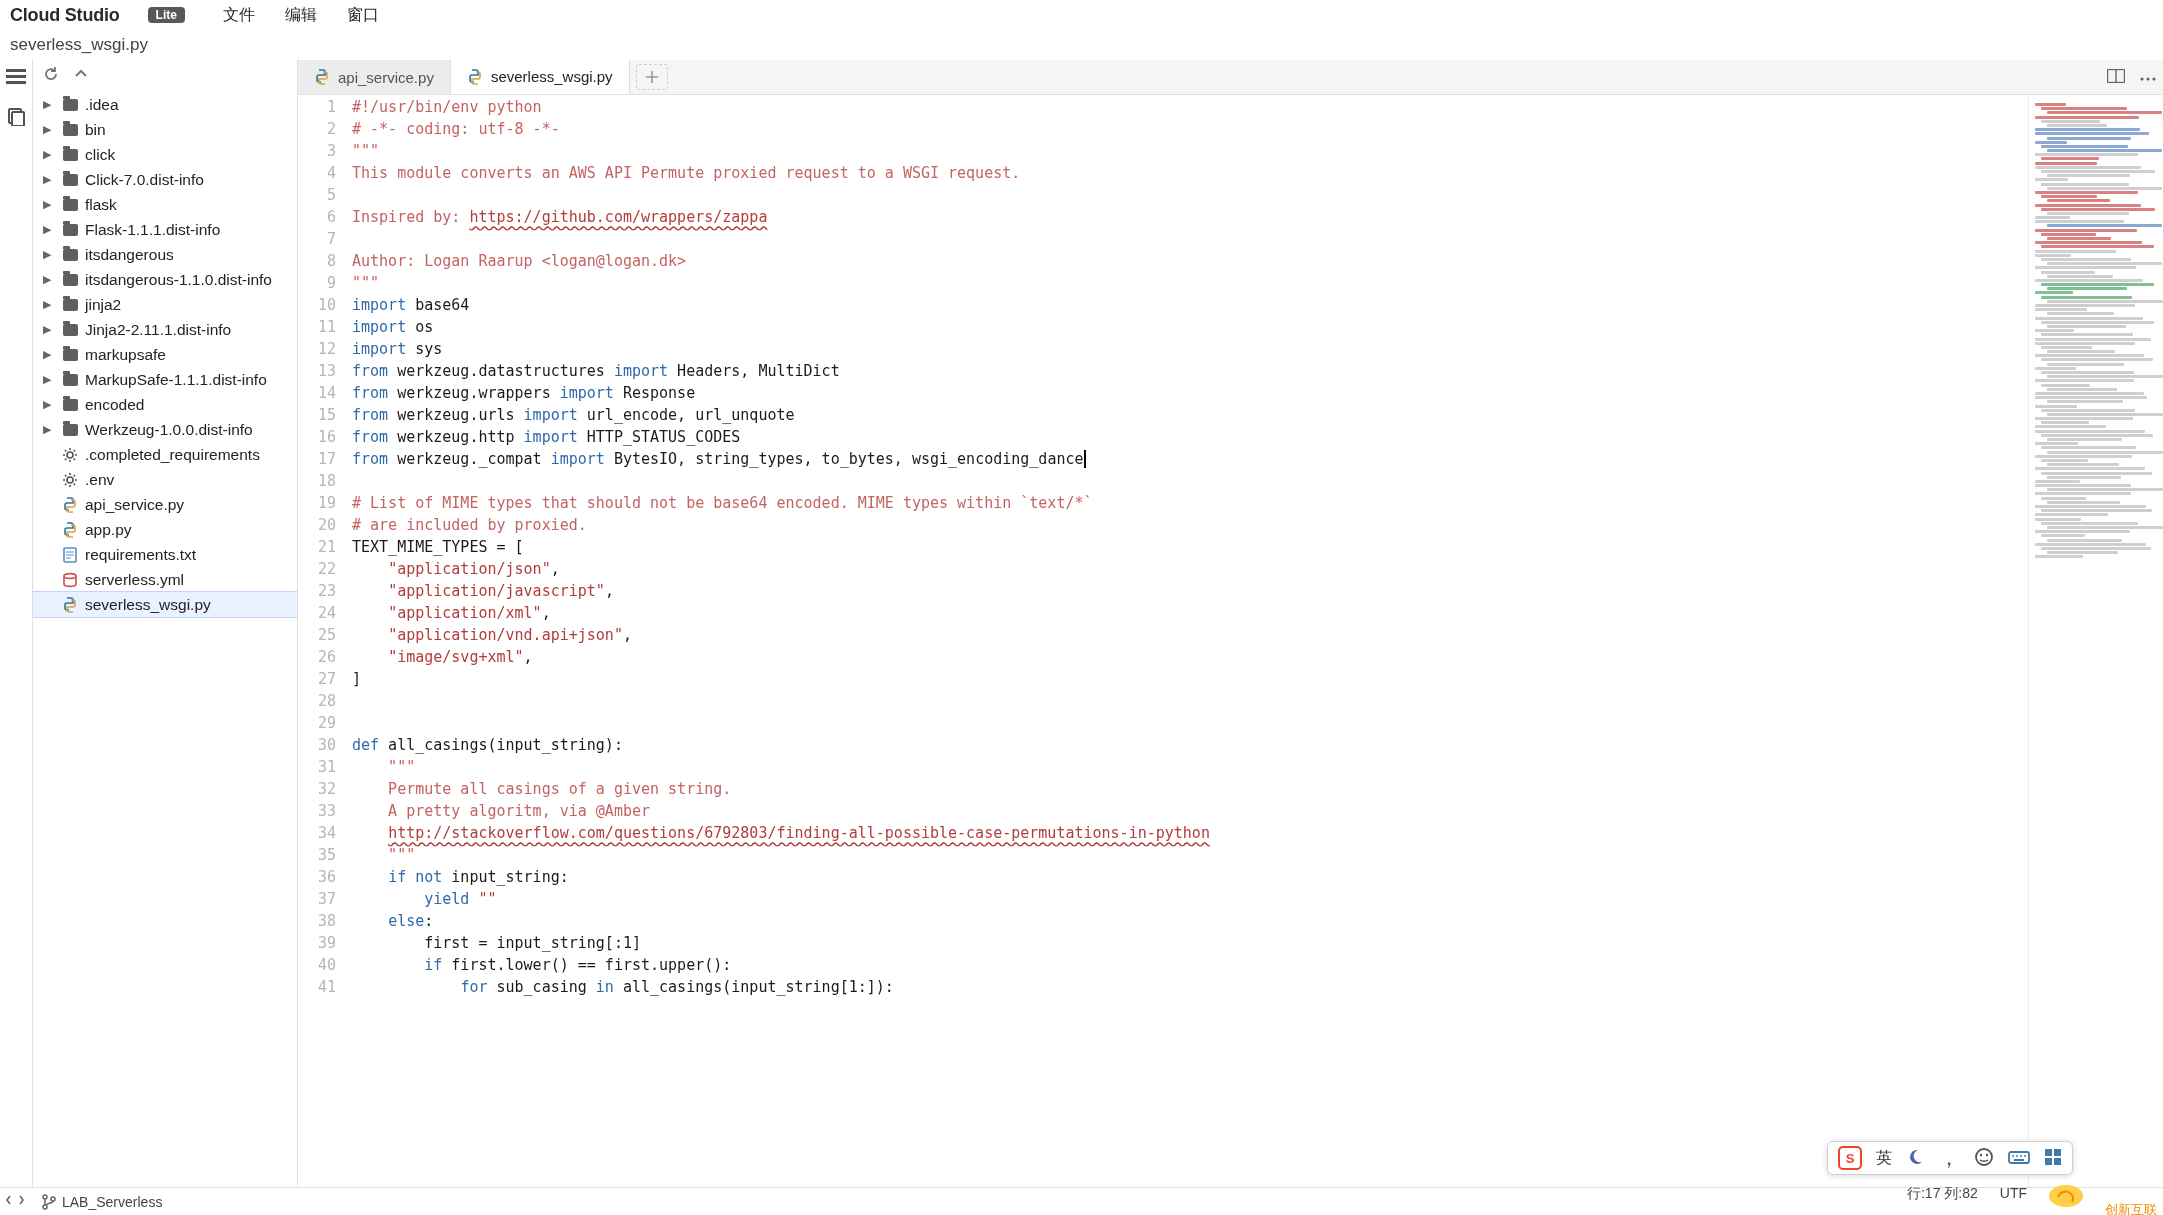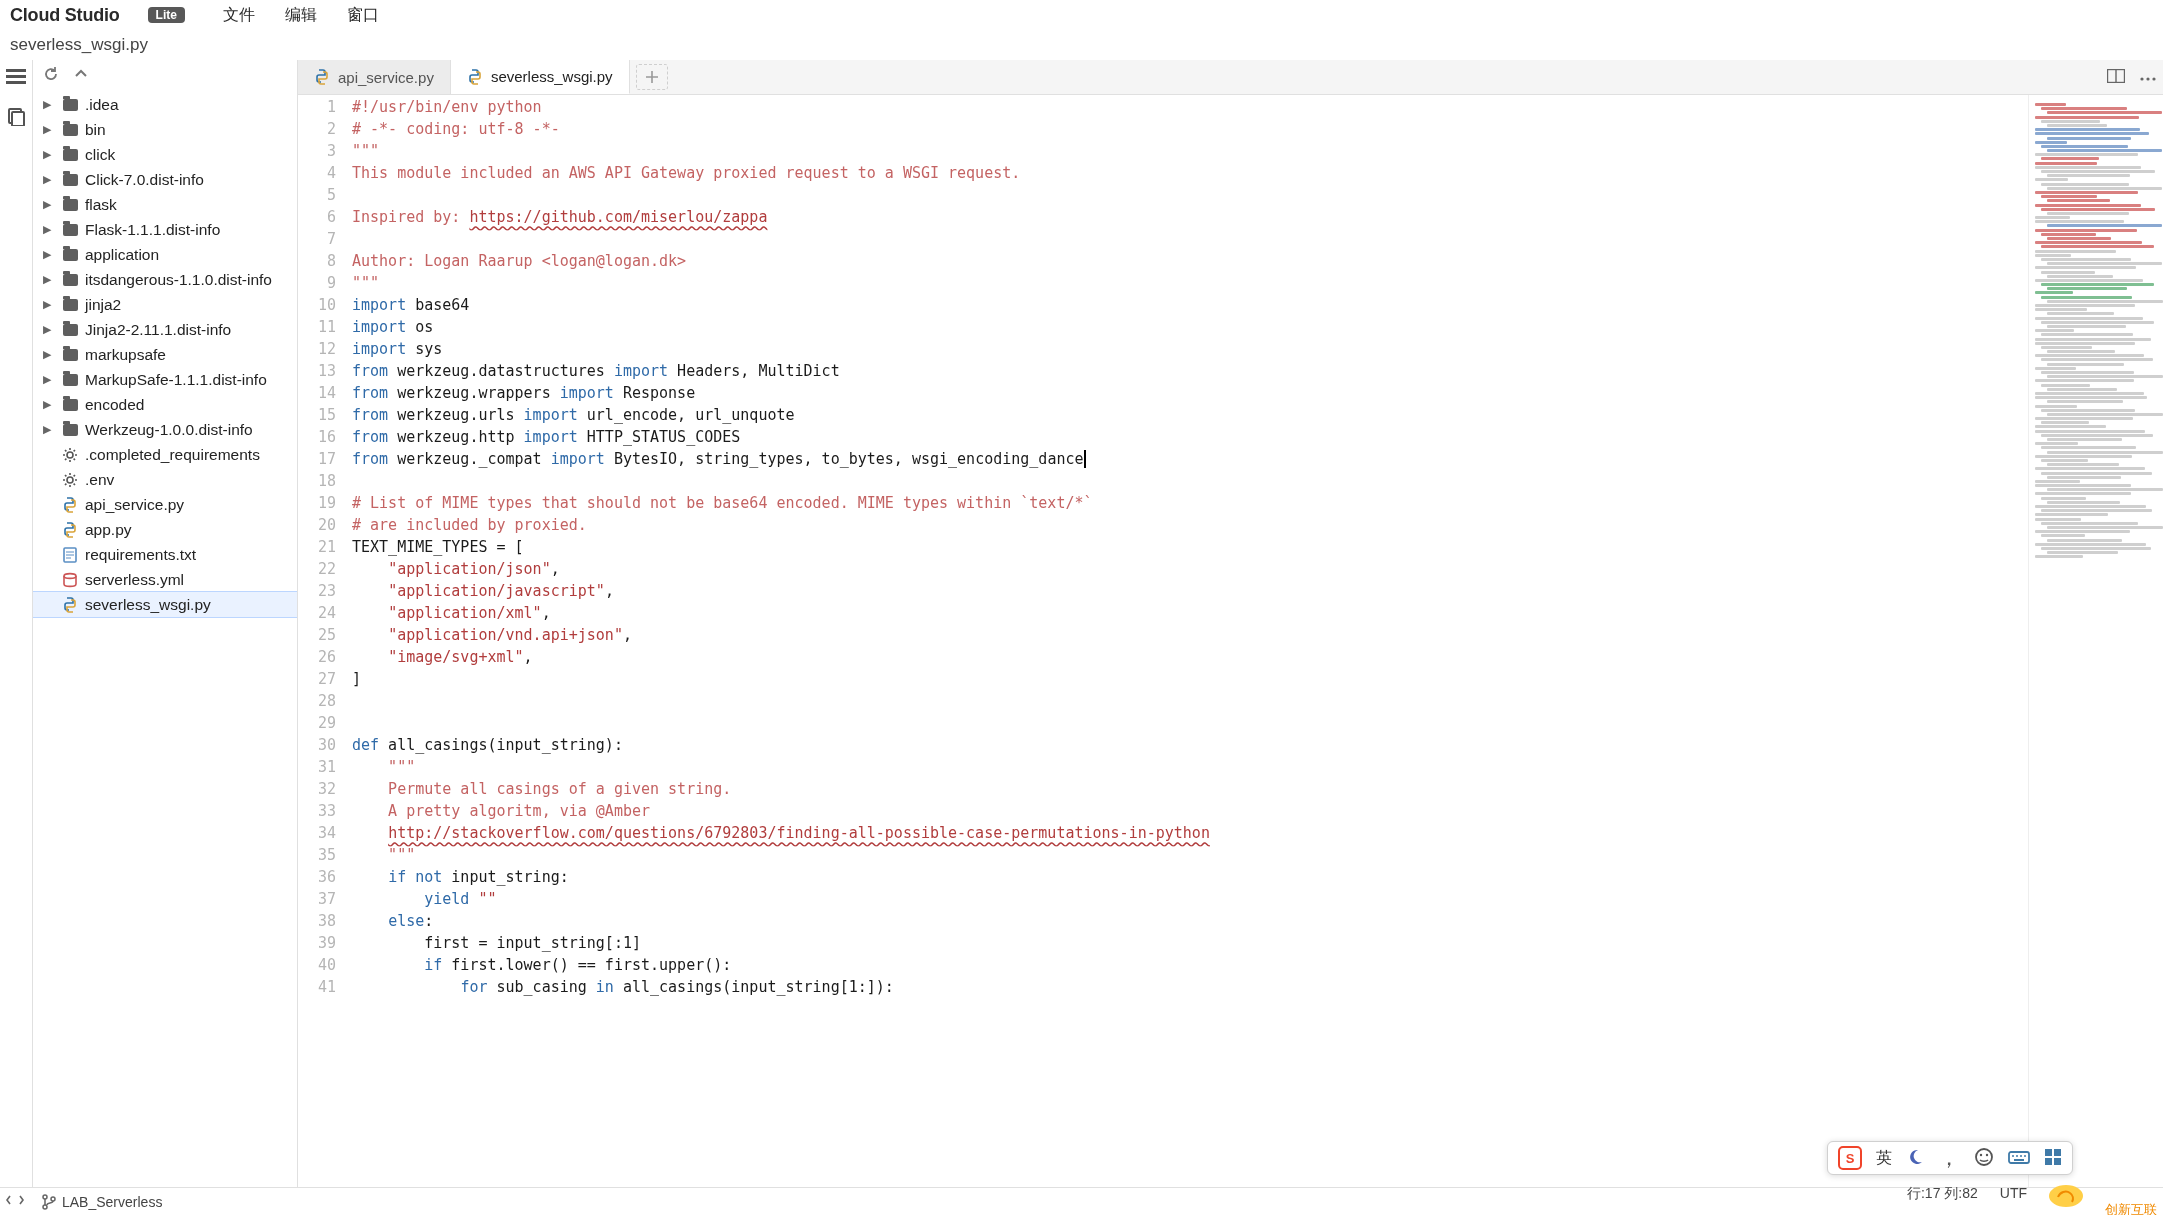--- a/index.html
+++ b/index.html
@@ -224,21 +224,21 @@
           <span class="ficon">
             <span class="folder-ico"></span>
           </span>
           <span>Flask-1.1.1.dist-info</span>
         </div>
         <div class="tree-row">
           <span class="tw">▶</span>
           <span class="ficon">
             <span class="folder-ico"></span>
           </span>
-          <span>application</span>
+          <span>itsdangerous</span>
         </div>
         <div class="tree-row">
           <span class="tw">▶</span>
           <span class="ficon">
             <span class="folder-ico"></span>
           </span>
           <span>itsdangerous-1.1.0.dist-info</span>
         </div>
         <div class="tree-row">
           <span class="tw">▶</span>
@@ -442,23 +442,23 @@
 37
 38
 39
 40
 41
 </pre>
         </div>
       <div class="code" id="code"><pre><span class="tok-cmt">#!/usr/bin/env python</span>
 <span class="tok-cmt"># -*- coding: utf-8 -*-</span>
 <span class="tok-strd">"""</span>
-<span class="tok-strd">This module included an AWS API Gateway proxied request to a WSGI request.</span>
-
-<span class="tok-strd">Inspired by: </span><span class="tok-link">https://github.com/miserlou/zappa</span>
+<span class="tok-strd">This module converts an AWS API Permute proxied request to a WSGI request.</span>
+
+<span class="tok-strd">Inspired by: </span><span class="tok-link">https://github.com/wrappers/zappa</span>
 
 <span class="tok-strd">Author: Logan Raarup &lt;logan@logan.dk&gt;</span>
 <span class="tok-strd">"""</span>
 <span class="tok-key">import</span><span class="tok-def"> base64</span>
 <span class="tok-key">import</span><span class="tok-def"> os</span>
 <span class="tok-key">import</span><span class="tok-def"> sys</span>
 <span class="tok-key">from</span><span class="tok-def"> werkzeug.datastructures </span><span class="tok-key">import</span><span class="tok-def"> Headers, MultiDict</span>
 <span class="tok-key">from</span><span class="tok-def"> werkzeug.wrappers </span><span class="tok-key">import</span><span class="tok-def"> Response</span>
 <span class="tok-key">from</span><span class="tok-def"> werkzeug.urls </span><span class="tok-key">import</span><span class="tok-def"> url_encode, url_unquote</span>
 <span class="tok-key">from</span><span class="tok-def"> werkzeug.http </span><span class="tok-key">import</span><span class="tok-def"> HTTP_STATUS_CODES</span>

